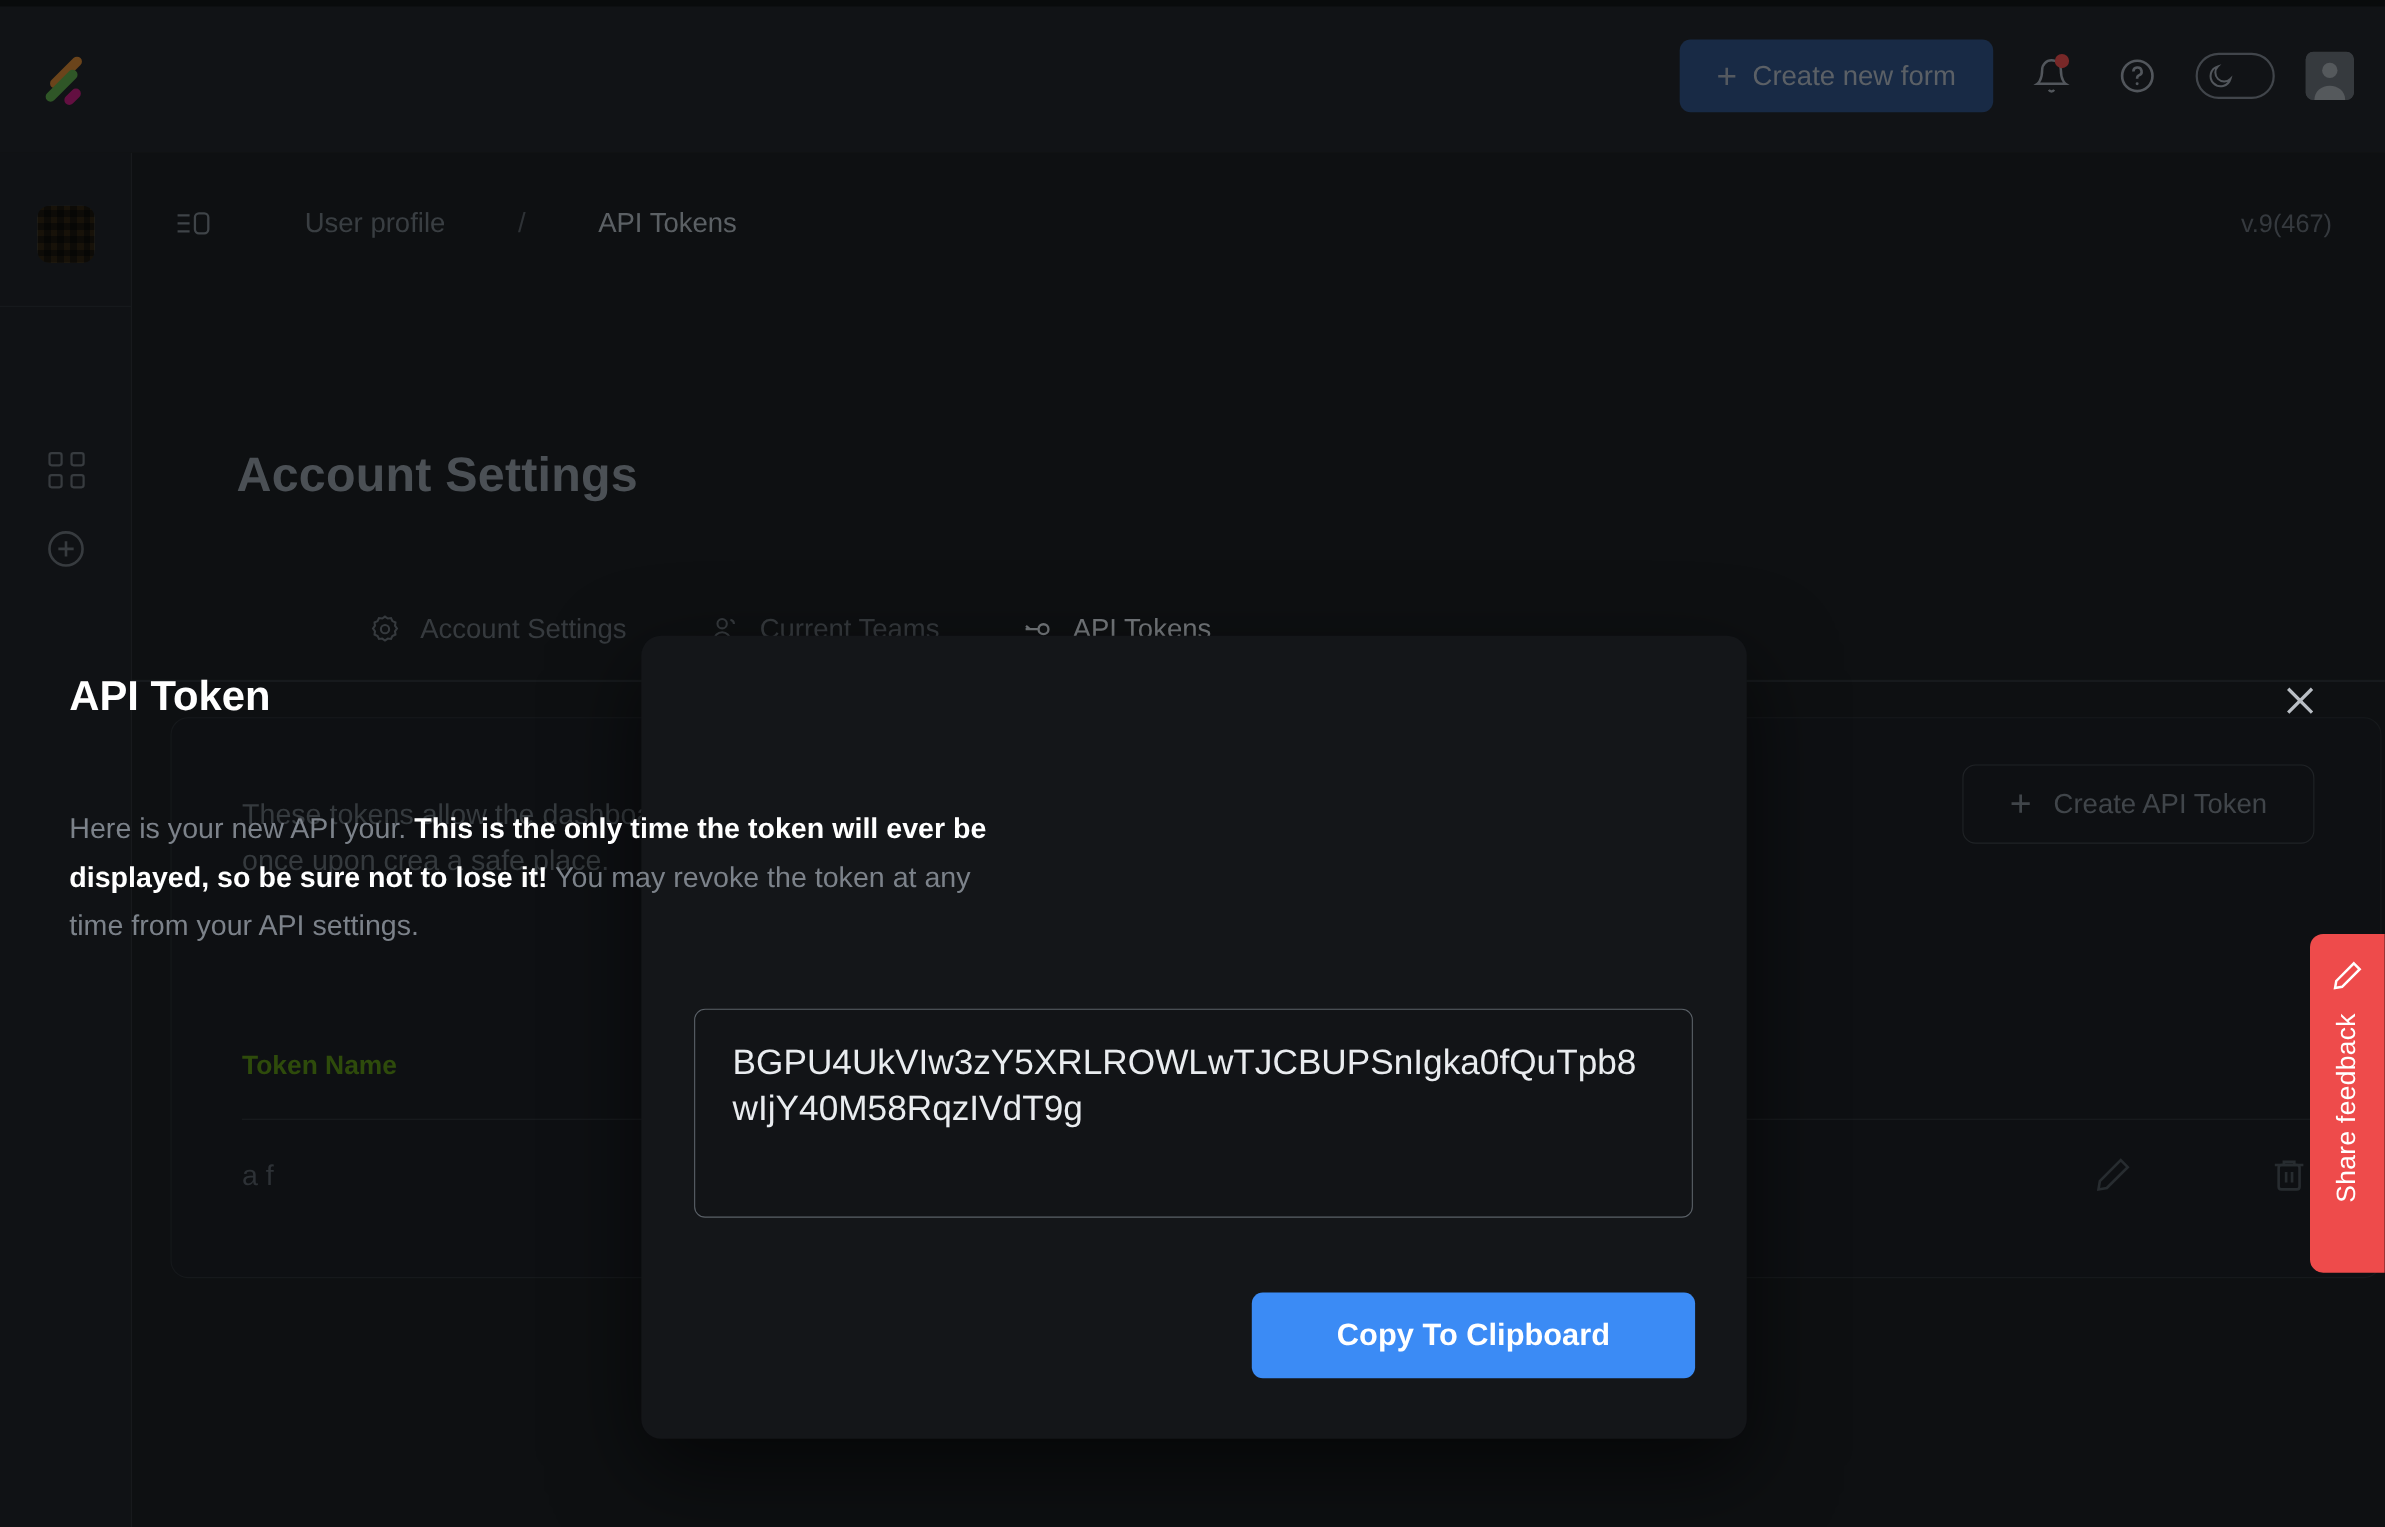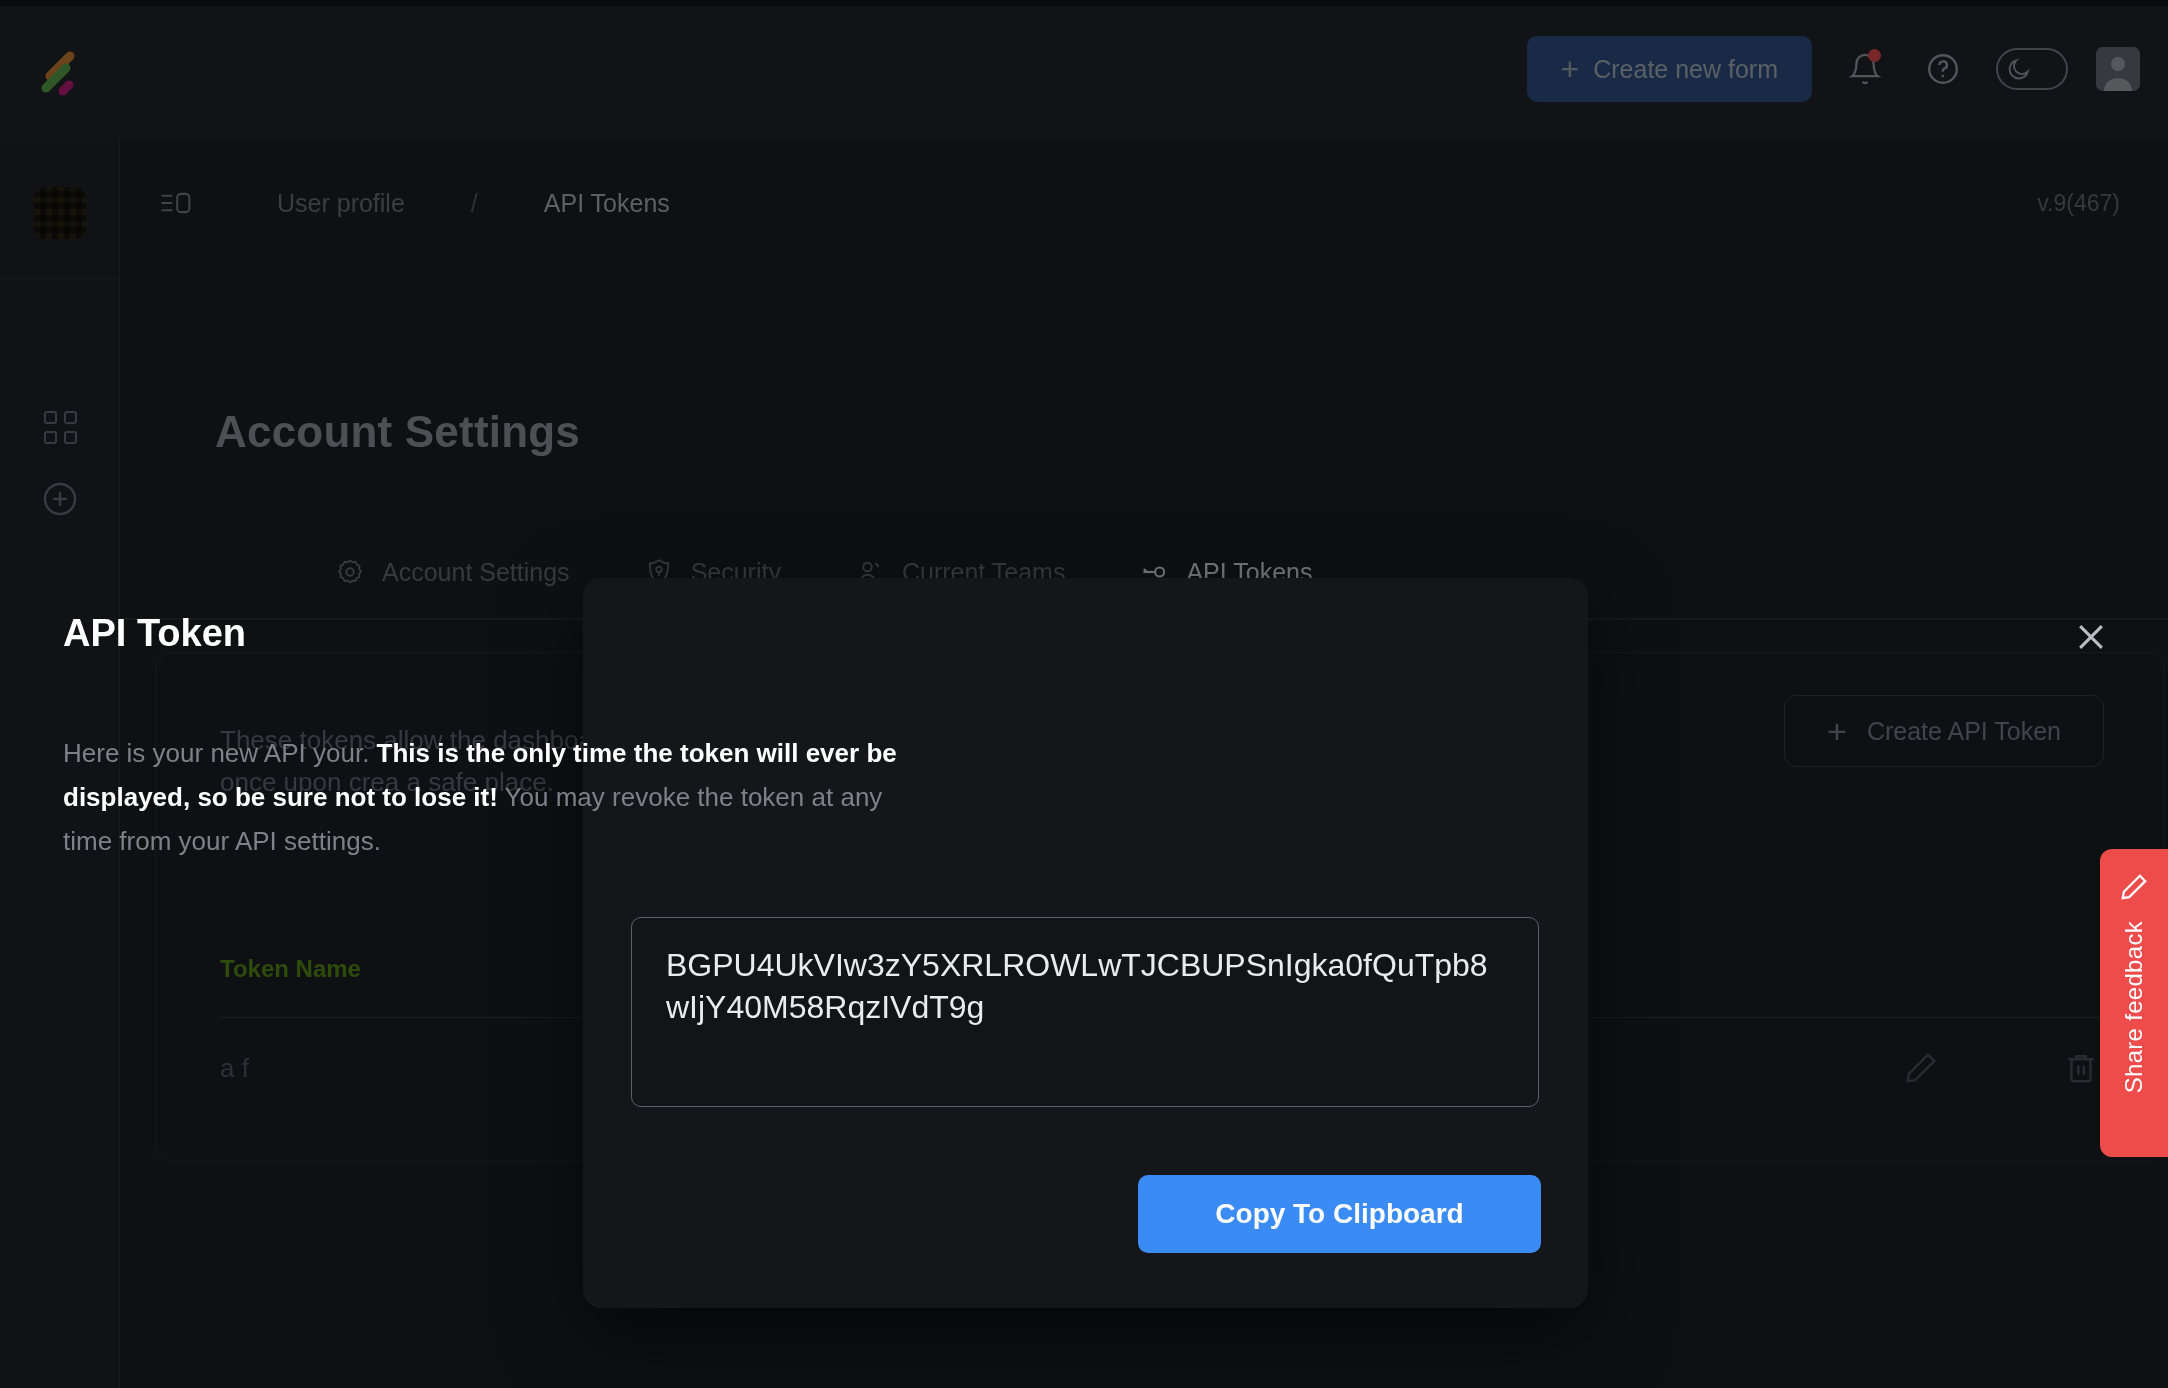--- a/index.html
+++ b/index.html
@@ -286,30 +286,20 @@
     <div class="tab">
       <span>
         <svg width="30" height="30" viewBox="0 0 24 24" fill="none" stroke="currentColor" stroke-width="1.5">
           <path d="M12 2.8l2 1.4 2.4-.3 1 2.2 2.2 1-.3 2.4 1.4 2-1.4 2 .3 2.4-2.2 1-1 2.2-2.4-.3-2 1.4-2-1.4-2.4.3-1-2.2-2.2-1 .3-2.4-1.4-2 1.4-2-.3-2.4 2.2-1 1-2.2 2.4.3z"></path>
           <circle cx="12" cy="12" r="3"></circle>
         </svg>
       </span>
       <span>Account Settings</span>
     </div>
 
-    <div class="tab">
-      <span>
-        <svg width="30" height="30" viewBox="0 0 24 24" fill="none" stroke="currentColor" stroke-width="1.5">
-          <path d="M12 2.6c3 2 5.5 2.6 7.4 2.6 0 9.6-3.4 14.2-7.4 16.2C8 19.4 4.6 14.8 4.6 5.2 6.5 5.2 9 4.6 12 2.6z"></path>
-          <circle cx="12" cy="10" r="2.2"></circle>
-            <path d="M12 12.4v3"></path>
-        </svg>
-      </span>
-      <span>Security</span>
-    </div>
 
     <div class="tab">
       <span>
         <svg width="30" height="30" viewBox="0 0 24 24" fill="none" stroke="currentColor" stroke-width="1.5">
           <circle cx="10" cy="8" r="3.4"></circle>
           <path d="M4.2 20c0-3.4 2.6-5.8 5.8-5.8s5.8 2.4 5.8 5.8"></path>
           <path d="M16 5.2c1.6.4 2.6 1.6 2.6 3"></path>
         </svg>
       </span>
       <span>Current Teams</span>

